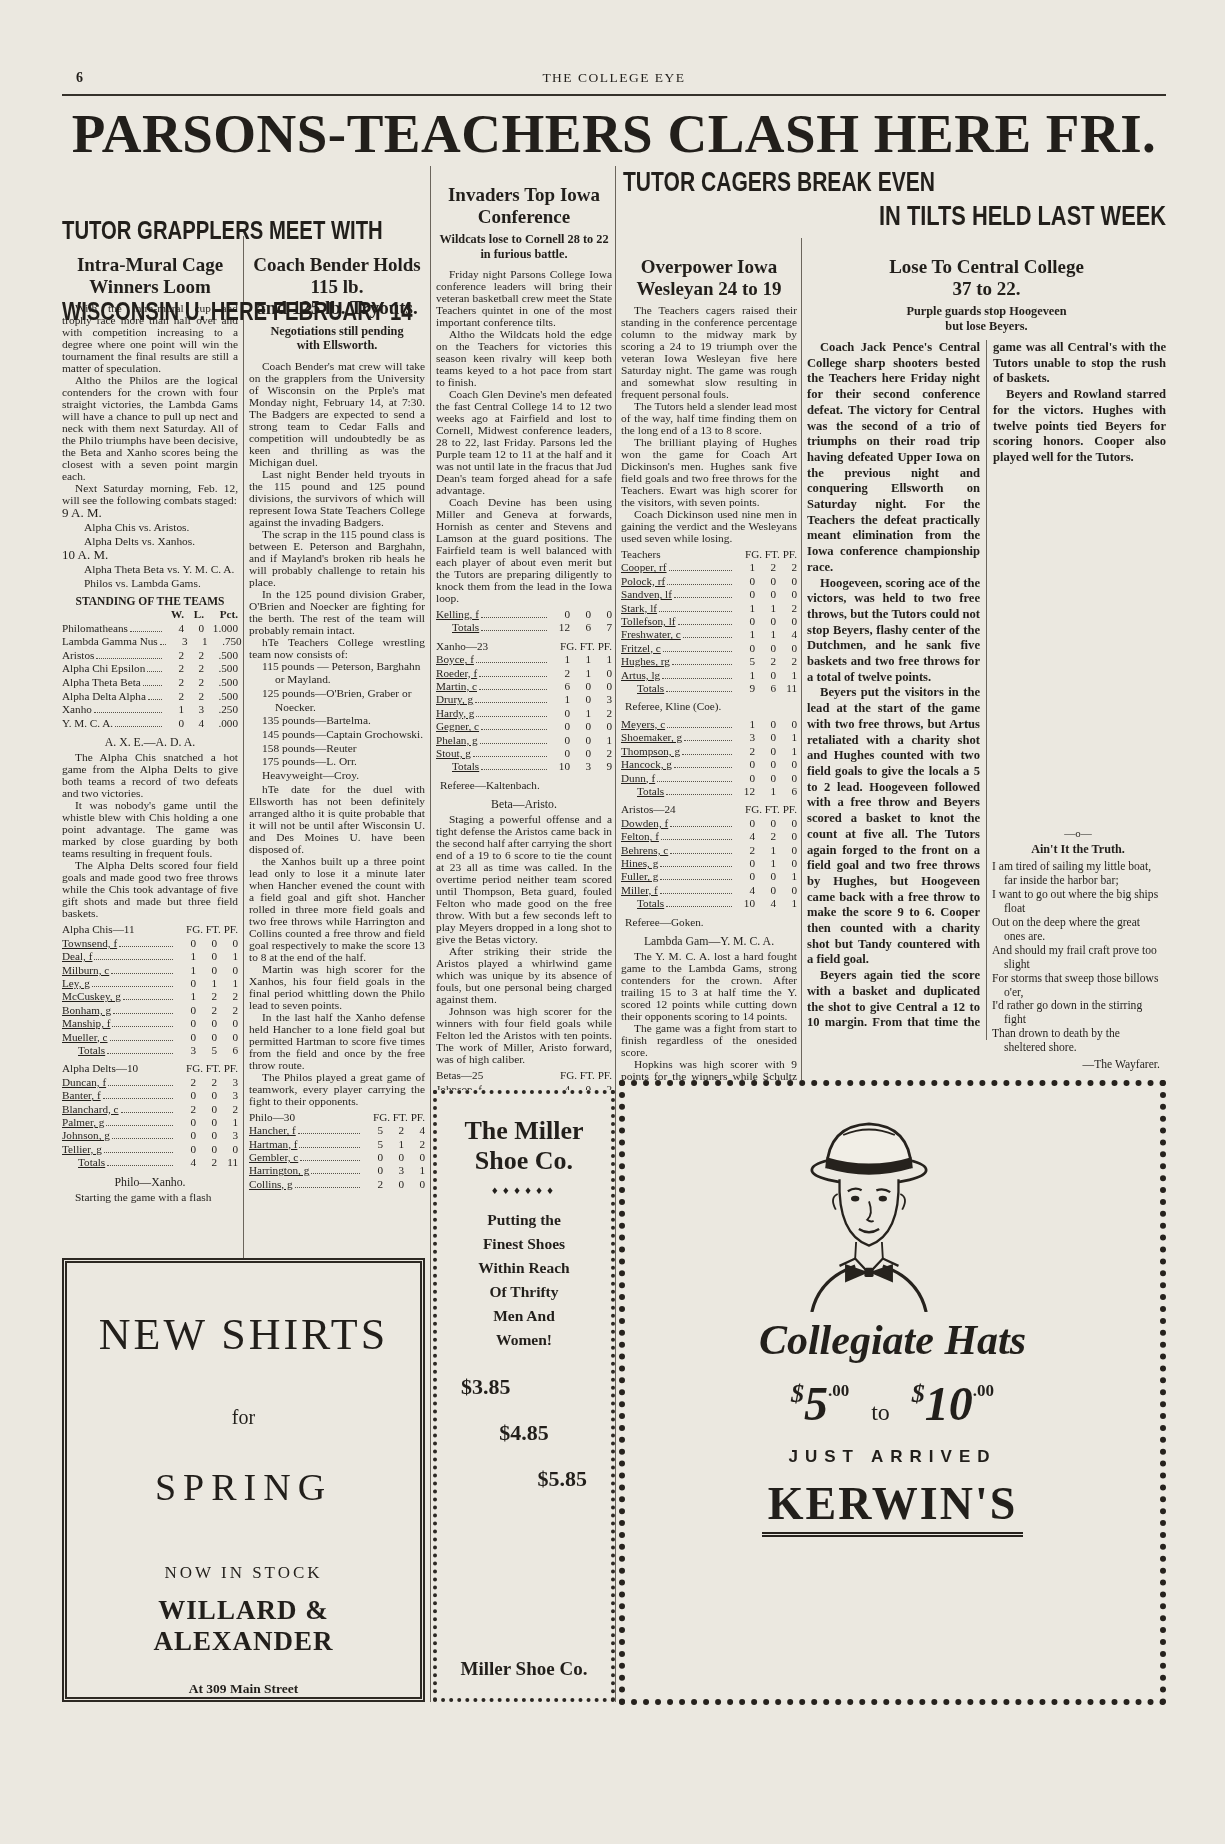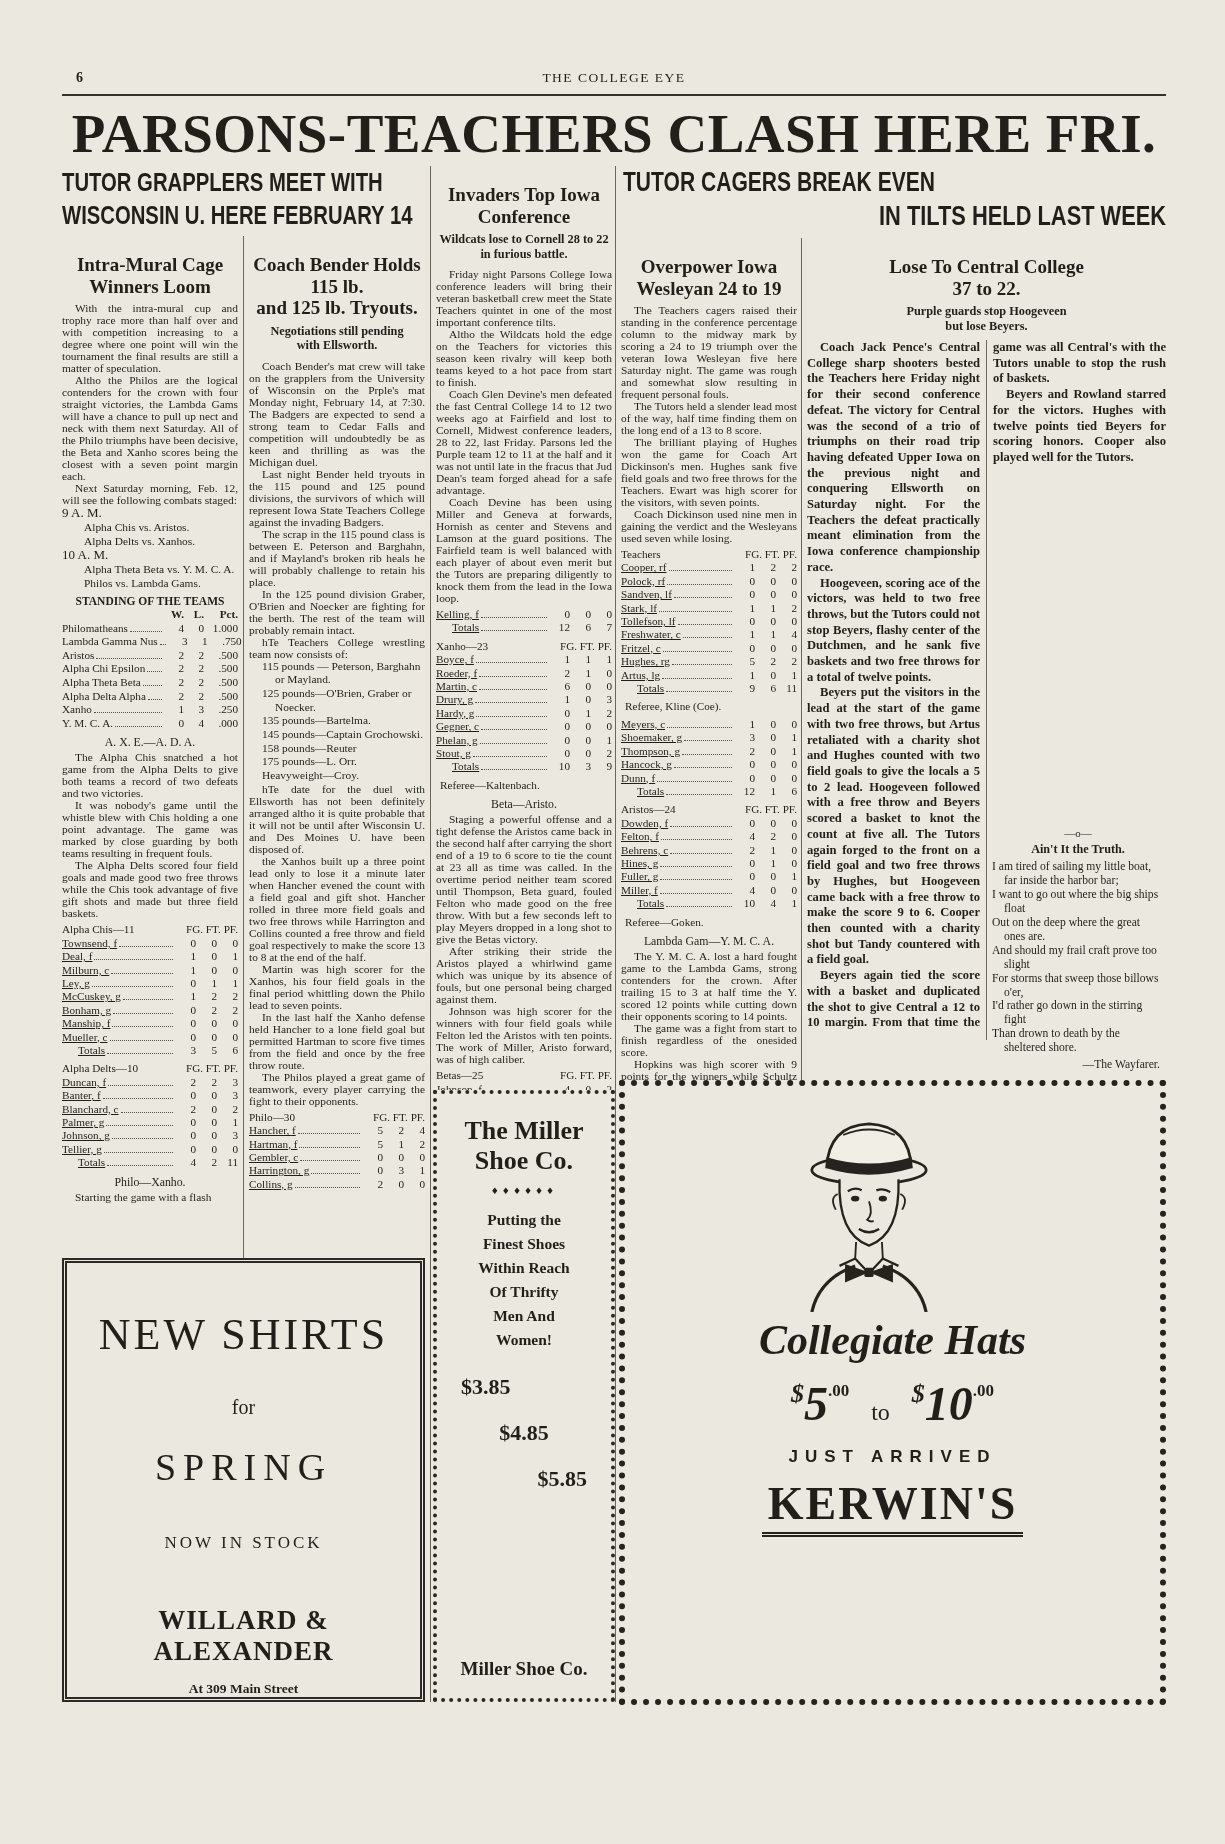--- a/index.html
+++ b/index.html
@@ -19,21 +19,21 @@
               font-size:55px; font-weight:bold; white-space:nowrap; letter-spacing:0.5px; }
 
   
   .vr { position:absolute; width:1px; background:#6b655c; }
 
   
   .banner { position:absolute; font-family:"Liberation Sans", sans-serif; font-weight:bold; }
   .banner .bl { white-space:nowrap; line-height:33px; }
   .banner .bl span { display:inline-block; transform:scaleX(0.78); transform-origin:0 50%; }
   .banner-ab { left:0; top:104px; width:363px; }
-  .banner-ab .bl { font-size:26px; }
+  .banner-ab .bl { font-size:26px;margin-top:48px; }
   .banner-def { left:559px; top:104px; width:545px; }
   .banner-def .bl1 { font-size:27px; padding-left:2px; }
   .banner-def .bl2 { font-size:28px; text-align:right; }
   .banner-def .bl2 span { transform-origin:100% 50%; }
 
   
   .col { position:absolute; }
   .chead { font-weight:bold; font-size:19px; line-height:21.5px; text-align:center; margin:18px 0 5px; }
   .csub  { font-weight:bold; font-size:12.3px; line-height:14.5px; text-align:center; margin:0 0 7px; }
   .bp { font-size:11.4px; line-height:12px; text-align:justify; text-indent:13px; }
@@ -70,21 +70,21 @@
   .story2 p { text-align:justify; text-indent:13px;font-weight:bold; }
   .poem { position:absolute; right:2px; bottom:8px; width:172px; font-size:11.6px; line-height:13.9px; }
   .pdiv { text-align:center; font-size:11px; margin-bottom:2px; }
   .poemtitle { text-align:center; font-weight:bold; font-size:12.2px; margin-bottom:4px; }
   .pline { padding-left:12px; text-indent:-12px; }
   .pcredit { text-align:right; padding-right:4px; margin-top:3px; }
 
   
   .ad { position:absolute; background:#ebe8e0; z-index:5; }
   .ad-willard { border:5px double #2c2823; display:flex; flex-direction:column;
-                align-items:center; text-align:center; padding:46px 10px 0; }
+                align-items:center; text-align:center; padding:46px 10px 0;gap:10px; }
   .wl1 { font-size:44px; letter-spacing:3px; }
   .wl2 { font-size:20px; margin-top:36px; }
   .wl3 { font-size:38px; letter-spacing:7px; margin-top:26px; }
   .wl4 { font-size:17px; letter-spacing:3px; margin-top:44px; }
   .wl5 { font-size:27px; font-weight:bold; margin-top:auto; letter-spacing:1px; }
   .wl6 { font-size:13.5px; font-weight:bold; margin-top:14px; }
 
   .ad-miller { border:4px dotted #2c2823; display:flex; flex-direction:column;
                align-items:center; text-align:center; padding:22px 10px 18px; }
   .mt1 { font-size:26px; font-weight:bold; line-height:30px; }

